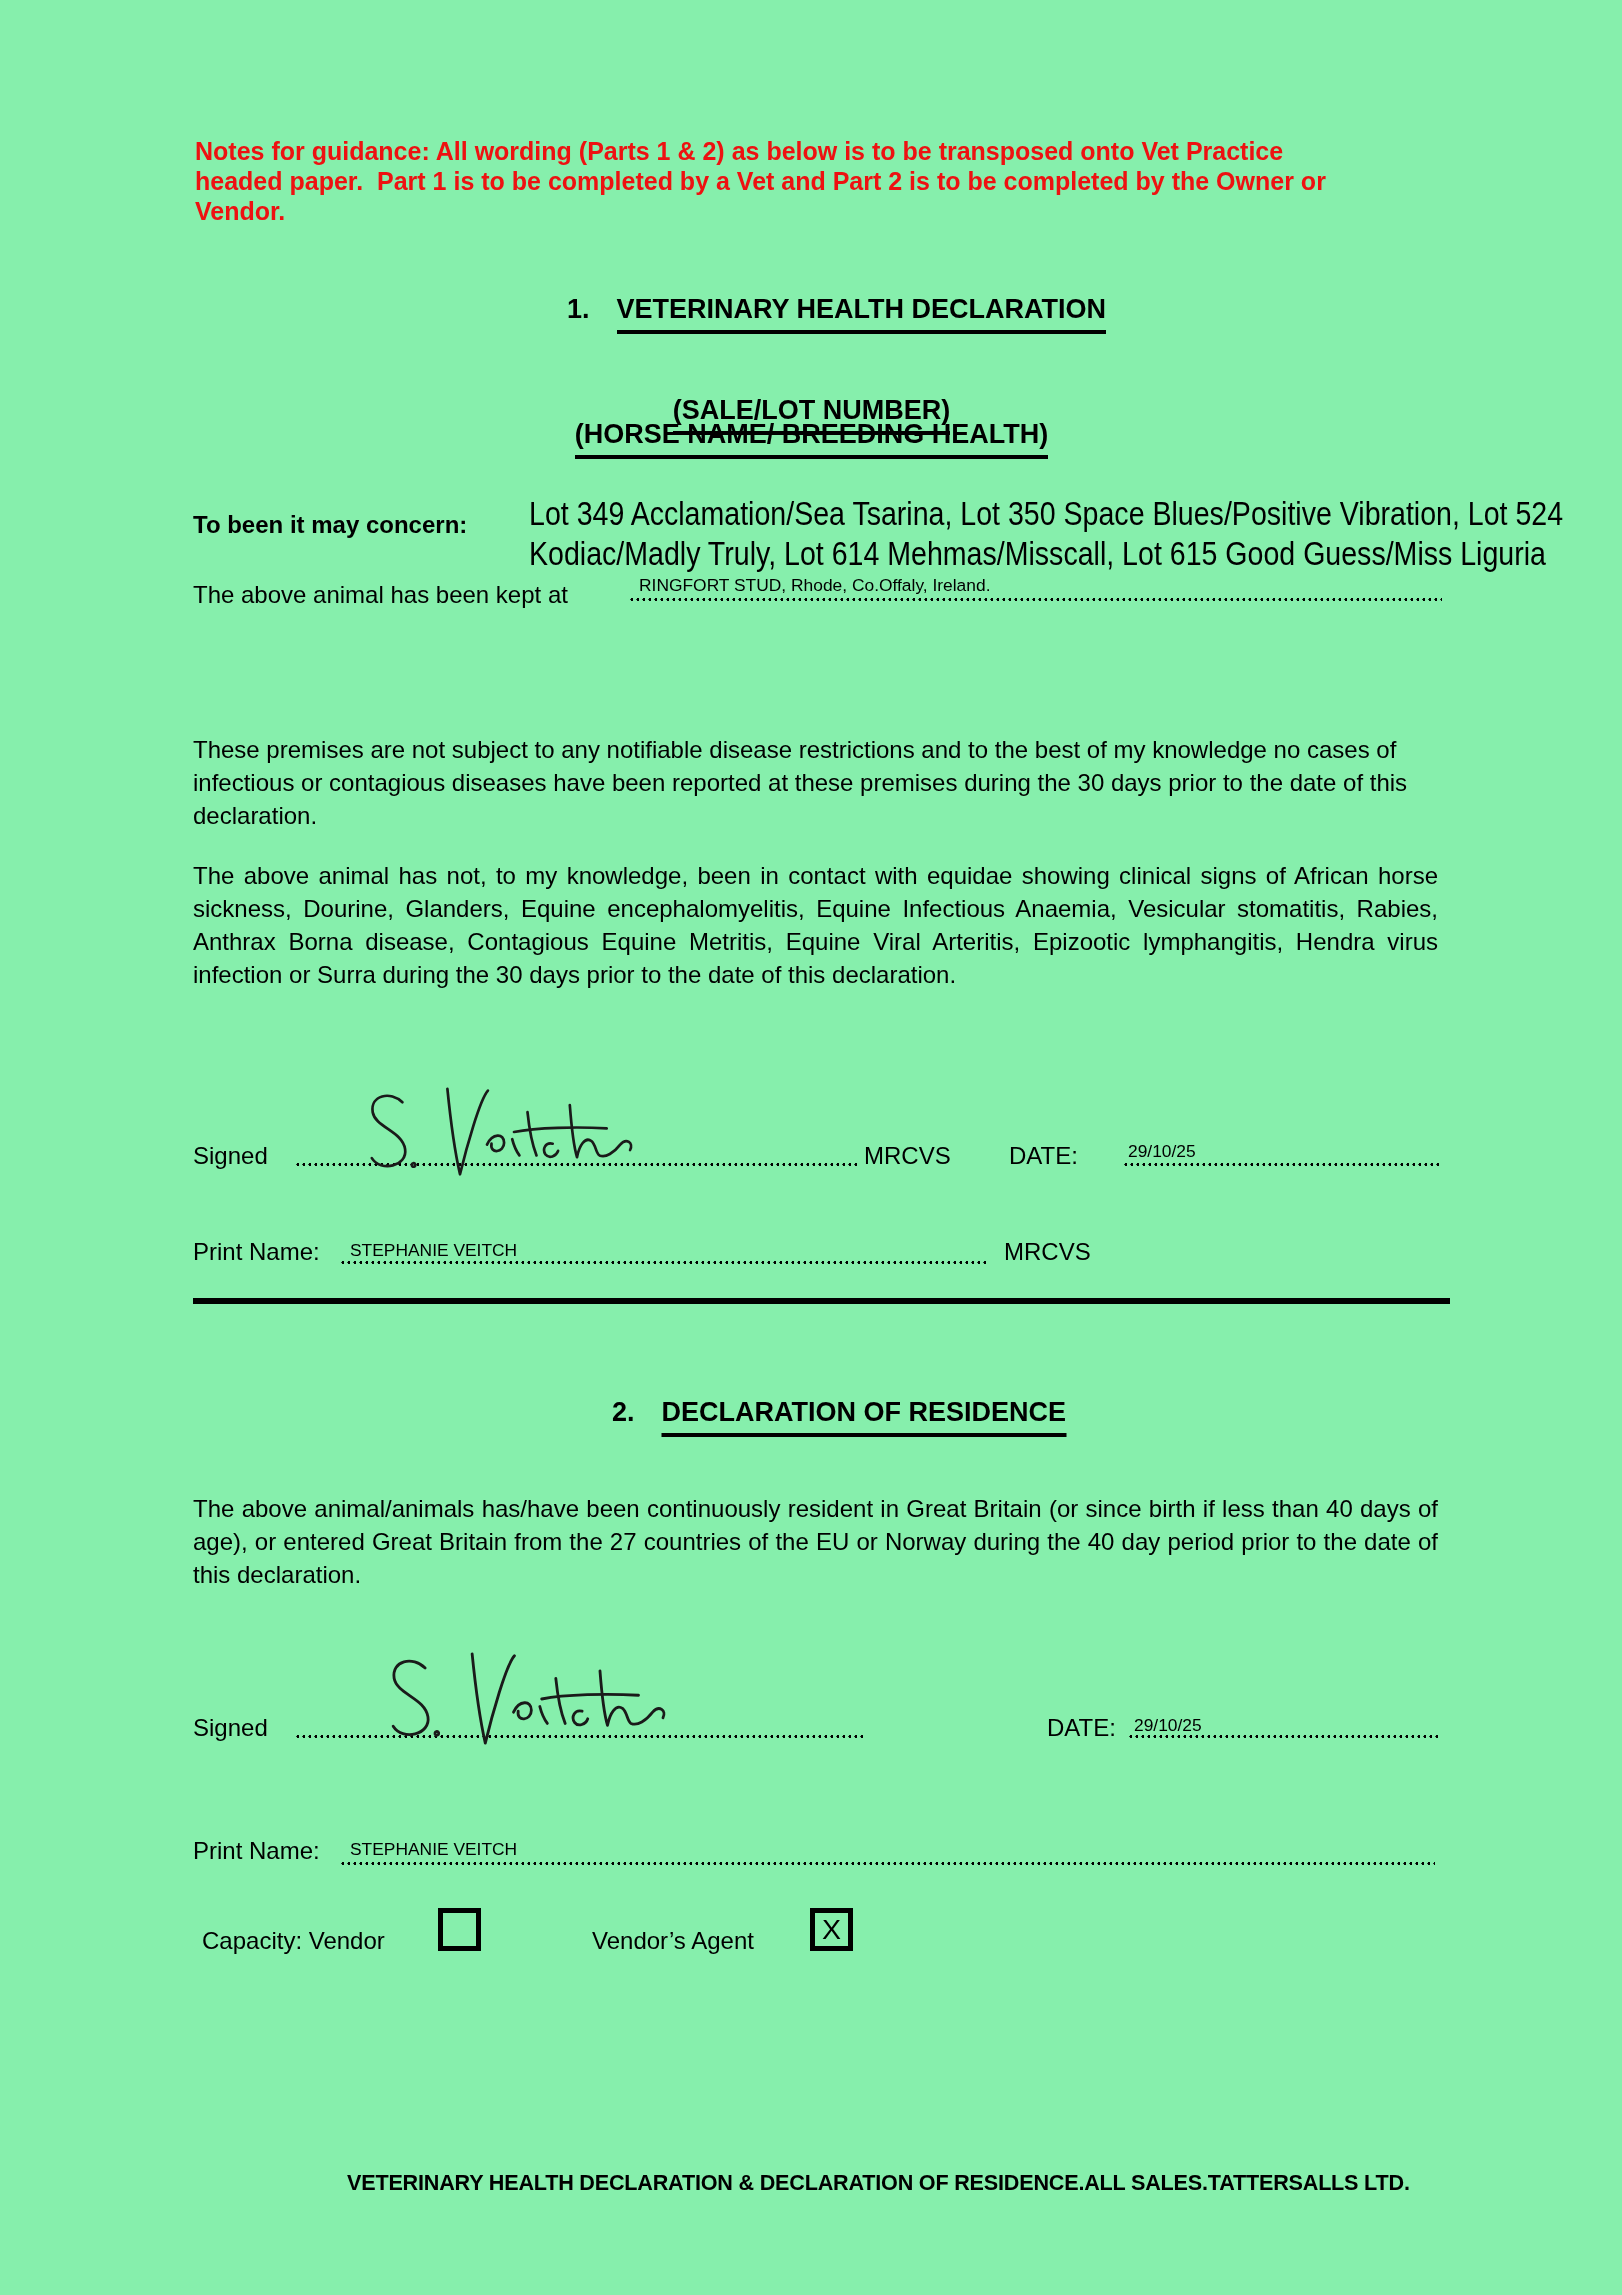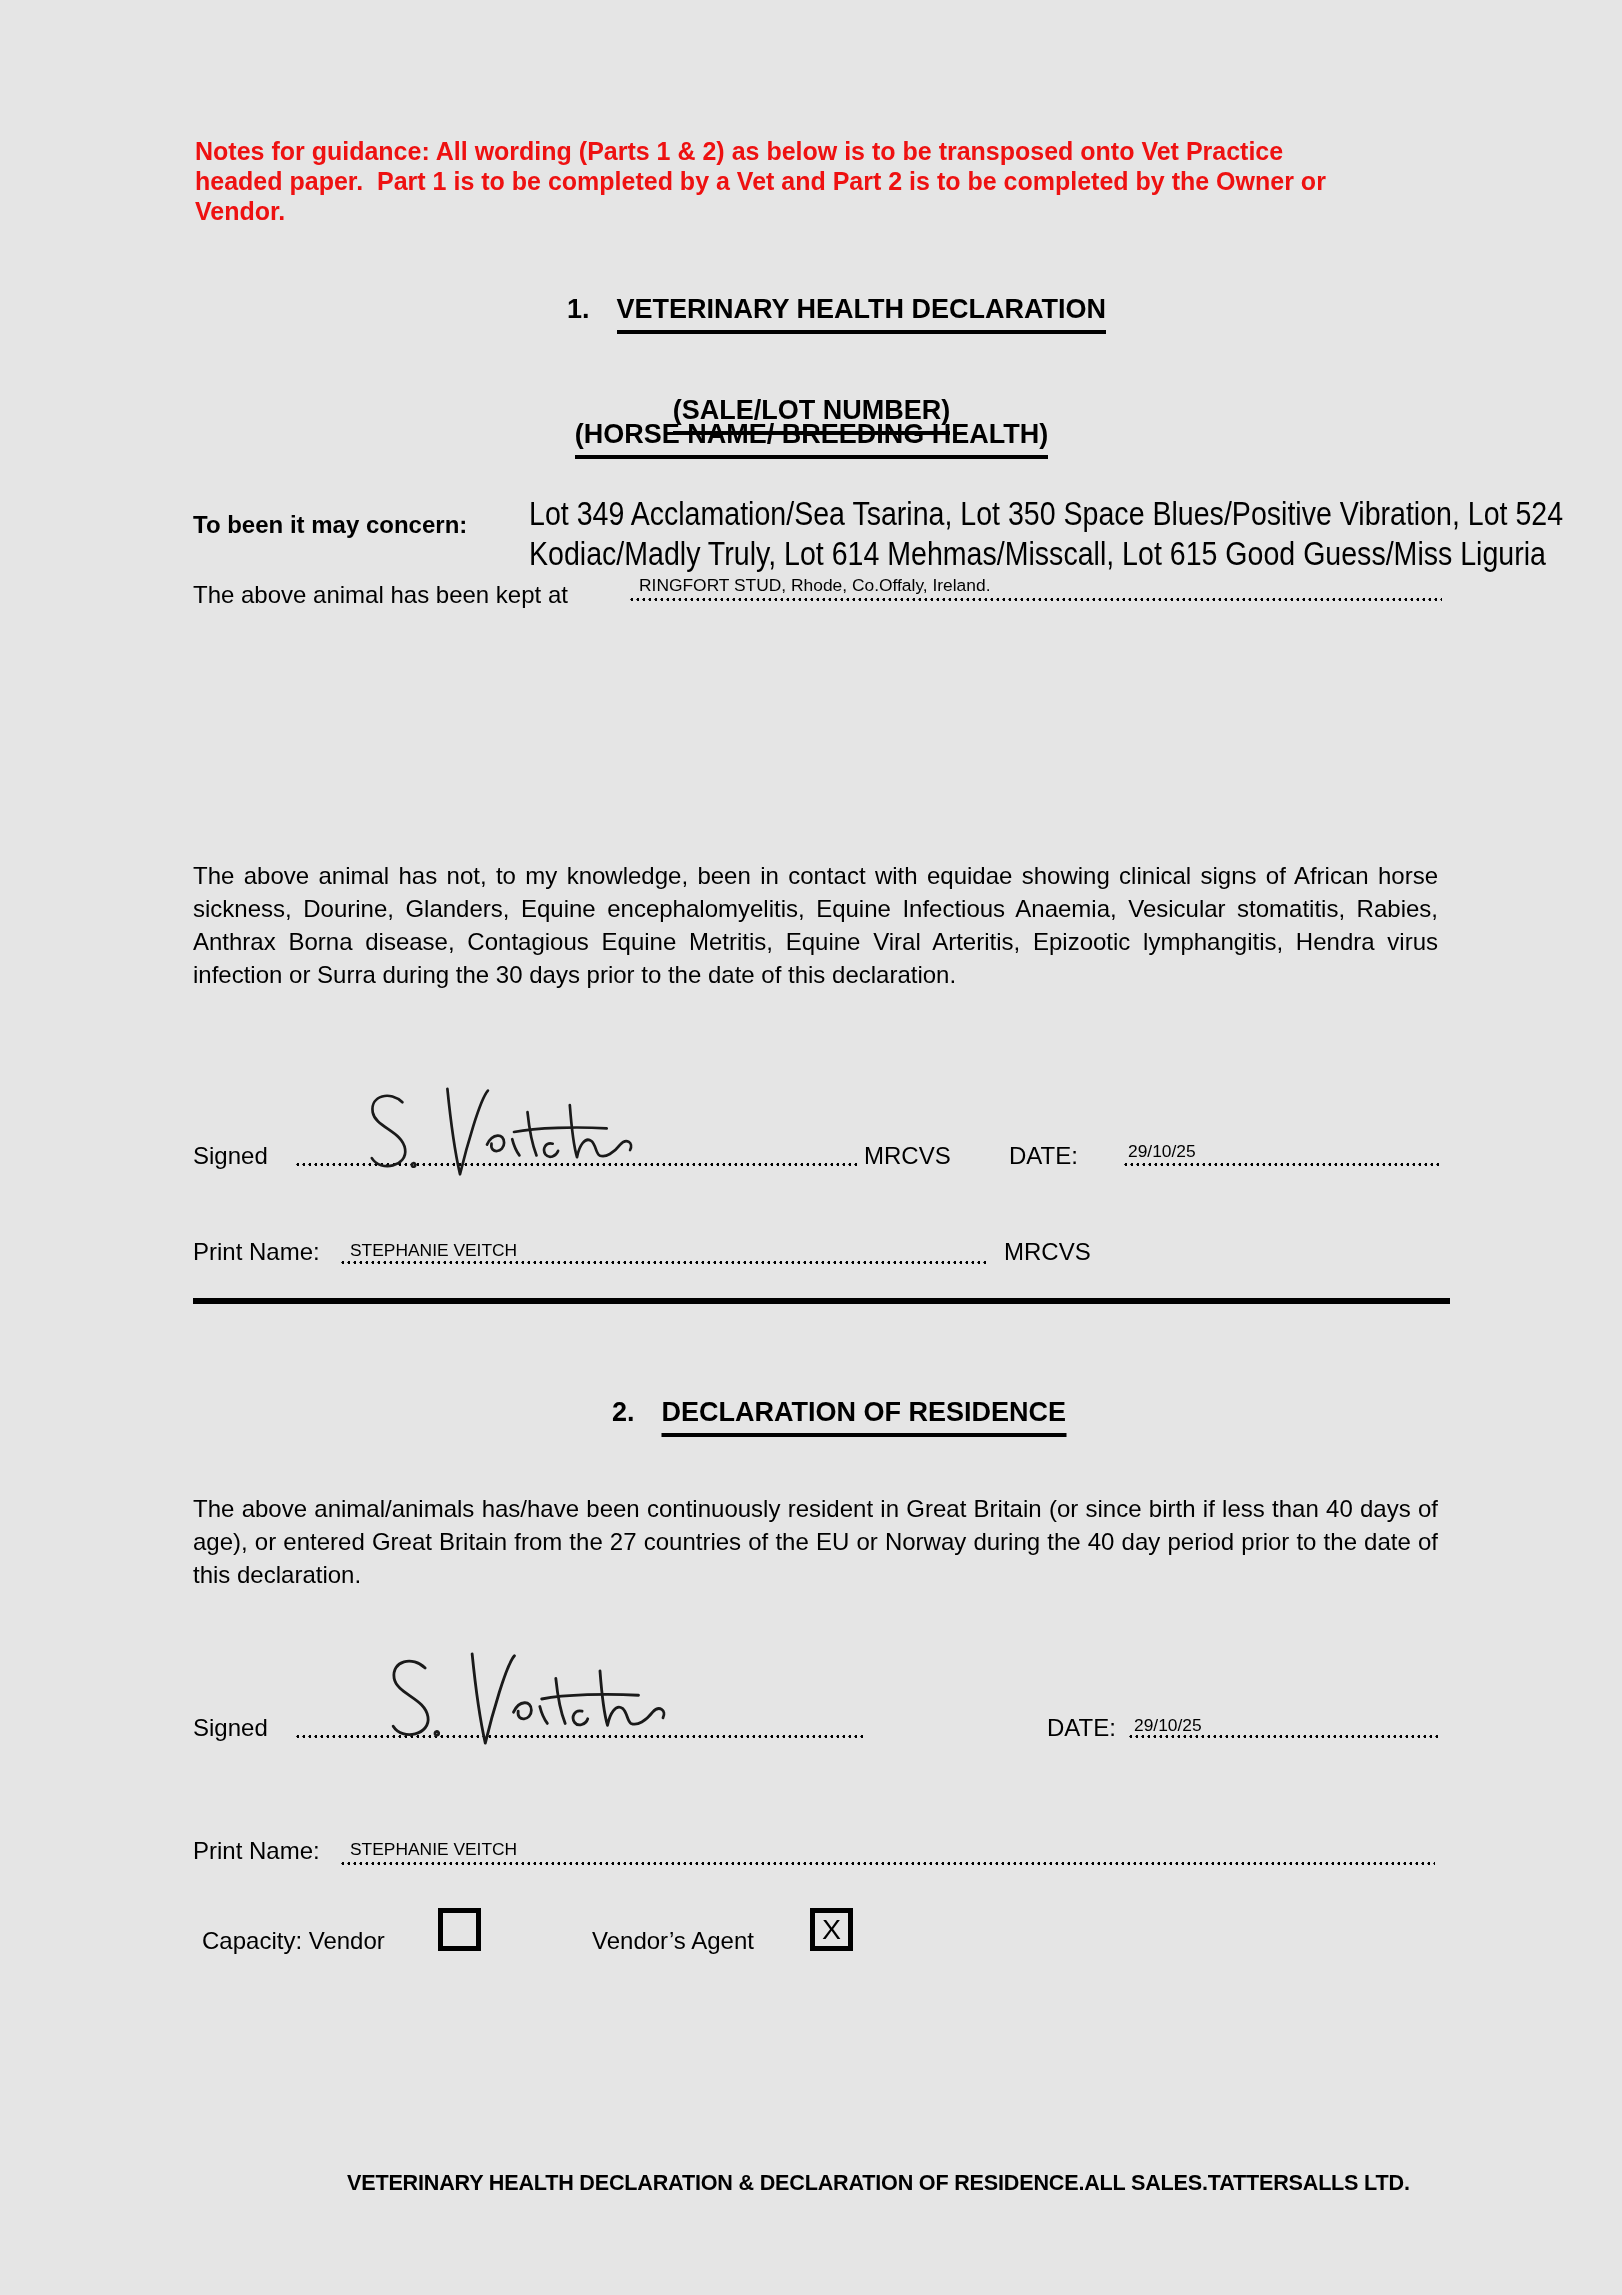--- a/index.html
+++ b/index.html
@@ -1,19 +1,19 @@
 <!DOCTYPE html>
 <html style="font-size:7.3px"><head>
 <meta charset="utf-8">
 <style>
   html,body{margin:0;padding:0;background:#888;}
   #page{
     position:relative;
     width:1623px;height:2295px;
-    background:#e5e5e5;
+    background:#86efac;
     font-family:"Liberation Sans","DejaVu Sans",sans-serif;
     color:#000;
     overflow:hidden;
   }
   .abs{position:absolute;}
   .pre{white-space:pre-wrap;}
   .nowrap{white-space:nowrap;}
   .bold{font-weight:bold;}
   .red-note{
     font-size:25px;font-weight:bold;line-height:30px;color:#ee1111;
@@ -64,20 +64,21 @@
     <span class="h-underline">(HORSE NAME/ BREEDING HEALTH)</span>
   </div>
 
   <div class="abs body-text bold nowrap" style="left:193px;top:511px;">To been it may concern:</div>
   <div class="abs lot-text" style="left:529px;top:493px;">Lot 349 Acclamation/Sea Tsarina, Lot 350 Space Blues/Positive Vibration, Lot 524 Kodiac/Madly Truly, Lot 614 Mehmas/Misscall, Lot 615 Good Guess/Miss Liguria</div>
 
   <div class="abs body-text nowrap" style="left:193px;top:581px;">The above animal has been kept at</div>
   <div class="abs dots" style="left:630px;top:597px;width:812px;"></div>
   <div class="abs small-insert" style="left:639px;top:575px;">RINGFORT STUD, Rhode, Co.Offaly, Ireland.</div>
 
+  <div class="abs para" style="left:193px;top:733px;line-height:33px;">These premises are not subject to any notifiable disease restrictions and to the best of my knowledge no cases of infectious or contagious diseases have been reported at these premises during the 30 days prior to the date of this declaration.</div>
   <div class="abs para just" style="left:193px;top:859px;line-height:33px;">The above animal has not, to my knowledge, been in contact with equidae showing clinical signs of African horse sickness, Dourine, Glanders, Equine encephalomyelitis, Equine Infectious Anaemia, Vesicular stomatitis, Rabies, Anthrax Borna disease, Contagious Equine Metritis, Equine Viral Arteritis, Epizootic lymphangitis, Hendra virus infection or Surra during the 30 days prior to the date of this declaration.</div>
 
   <div class="abs body-text nowrap" style="left:193px;top:1142px;">Signed</div>
   <div class="abs dots" style="left:296px;top:1162px;width:561px;"></div>
   <svg class="abs" style="left:349px;top:1087px;" width="321" height="90" viewBox="0 0 700 200">
     <g class="sig">
       <path d="M112,34 C86,8 40,18 46,56 C52,90 112,98 118,138 C124,176 64,190 44,158"></path>
       <path d="M134,176 a4,4 0 1 1 0.1,0.1"></path>
       <path d="M212,4 C218,64 230,150 240,194 C254,136 284,28 302,8"></path>
       <path d="M300,128 C312,102 338,102 338,124 C338,146 306,150 310,126"></path>

